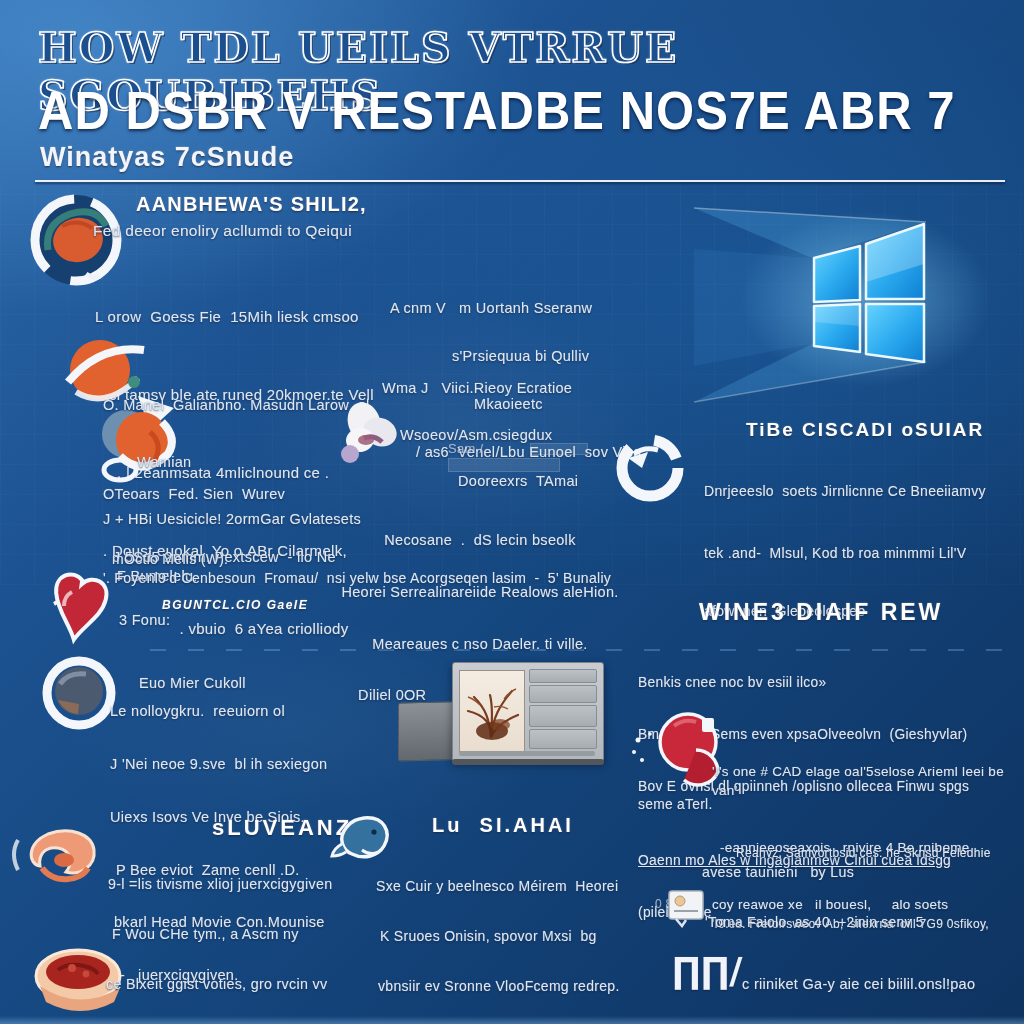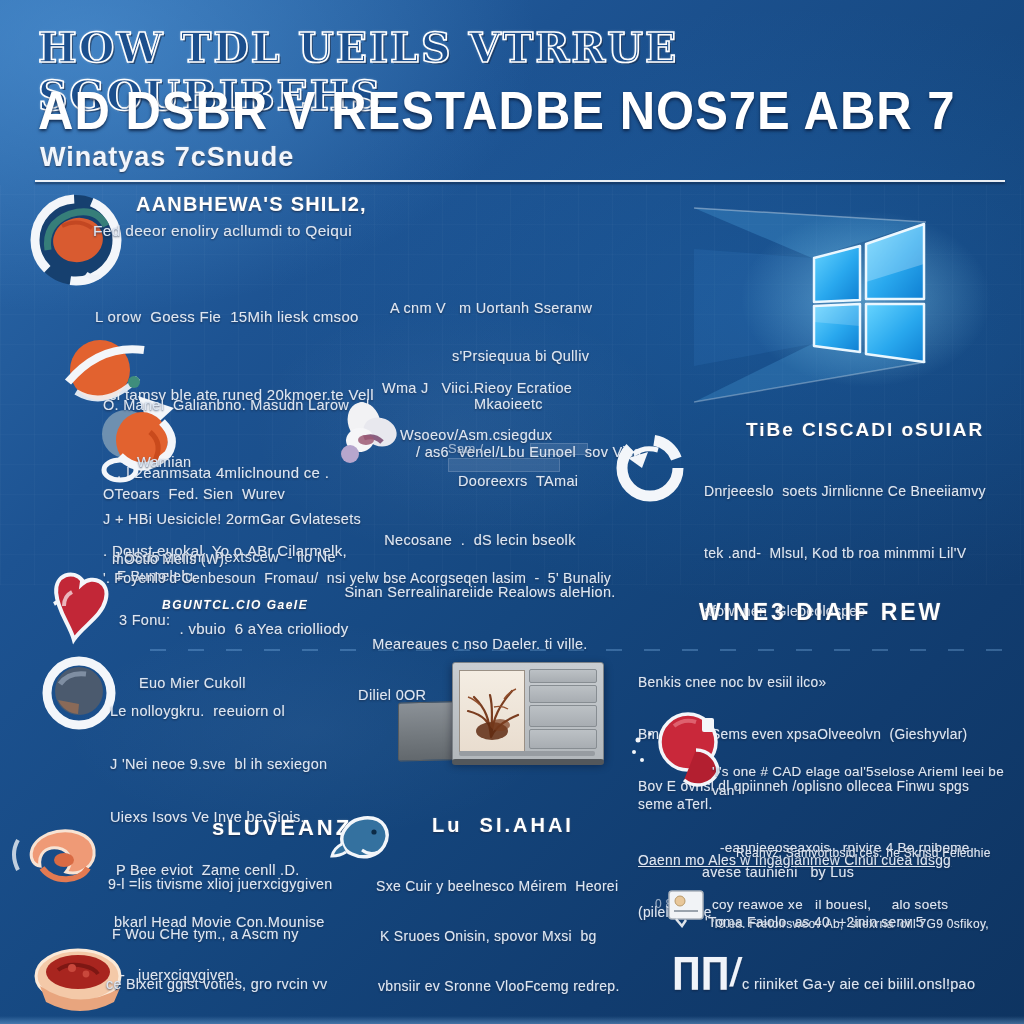--- a/index.html
+++ b/index.html
@@ -177,21 +177,21 @@
     <ellipse cx="26" cy="40" rx="14" ry="12" fill="#f6f6f8" transform="rotate(-8 26 40)"></ellipse>
     <path d="M30 38 q10 -4 18 4" stroke="#8a5f80" stroke-width="5" fill="none"></path>
     <ellipse cx="32" cy="40" rx="8" ry="5" fill="#9c5a74" opacity=".85"></ellipse>
     <circle cx="16" cy="54" r="9" fill="#b7a6cd"></circle>
   </svg>
   <div class="txt faint" style="left:448px;top:440px;font-size:13px;">Sam /</div>
   <div class="ghost-box" style="left:448px;top:458px;width:110px;height:12px;"></div>
   <div class="ghost-box" style="left:530px;top:443px;width:56px;height:10px;"></div>
   <div class="txt" style="left:305px;top:498px;font-size:14.5px;line-height:17.2px;width:350px;text-align:center;">
     <span class="line">Necosane  .  dS lecin bseolk</span>
-    <span class="line">Sinan Serrealinareiide Realows aleHion.</span>
+    <span class="line">Heorei Serrealinareiide Realows aleHion.</span>
     <span class="line">Meareaues c nso Daeler. ti ville.</span>
     <span class="line">Diliel 0OR       .Acwnolniy  Mutis fiok</span>
   </div>
   <div class="txt" style="left:112px;top:551px;font-size:14px;">mOctio Melis (W).</div>
   <div class="txt" style="left:103px;top:570px;font-size:14px;width:580px;">'. Foyenl9'd Cenbesoun  Fromau/  nsi yelw bse Acorgseqen lasim  -  5' Bunaliy</div>
 
   <svg class="icon" style="left:38px;top:566px;" width="78" height="92" viewBox="0 0 78 92">
     <path d="M30 20 q-6 14 -14 18" stroke="#f3f6fa" stroke-width="4" fill="none"></path>
     <path d="M40 14 C30 4 12 12 16 30 C20 48 34 60 40 74 C48 58 64 48 66 30 C68 12 50 6 40 18 Z" fill="#c22737" stroke="#f3f6fa" stroke-width="4" transform="rotate(8 40 44)"></path>
     <path d="M34 26 q-8 4 -8 14" stroke="#f4d9dc" stroke-width="4" fill="none" opacity=".8"></path>

